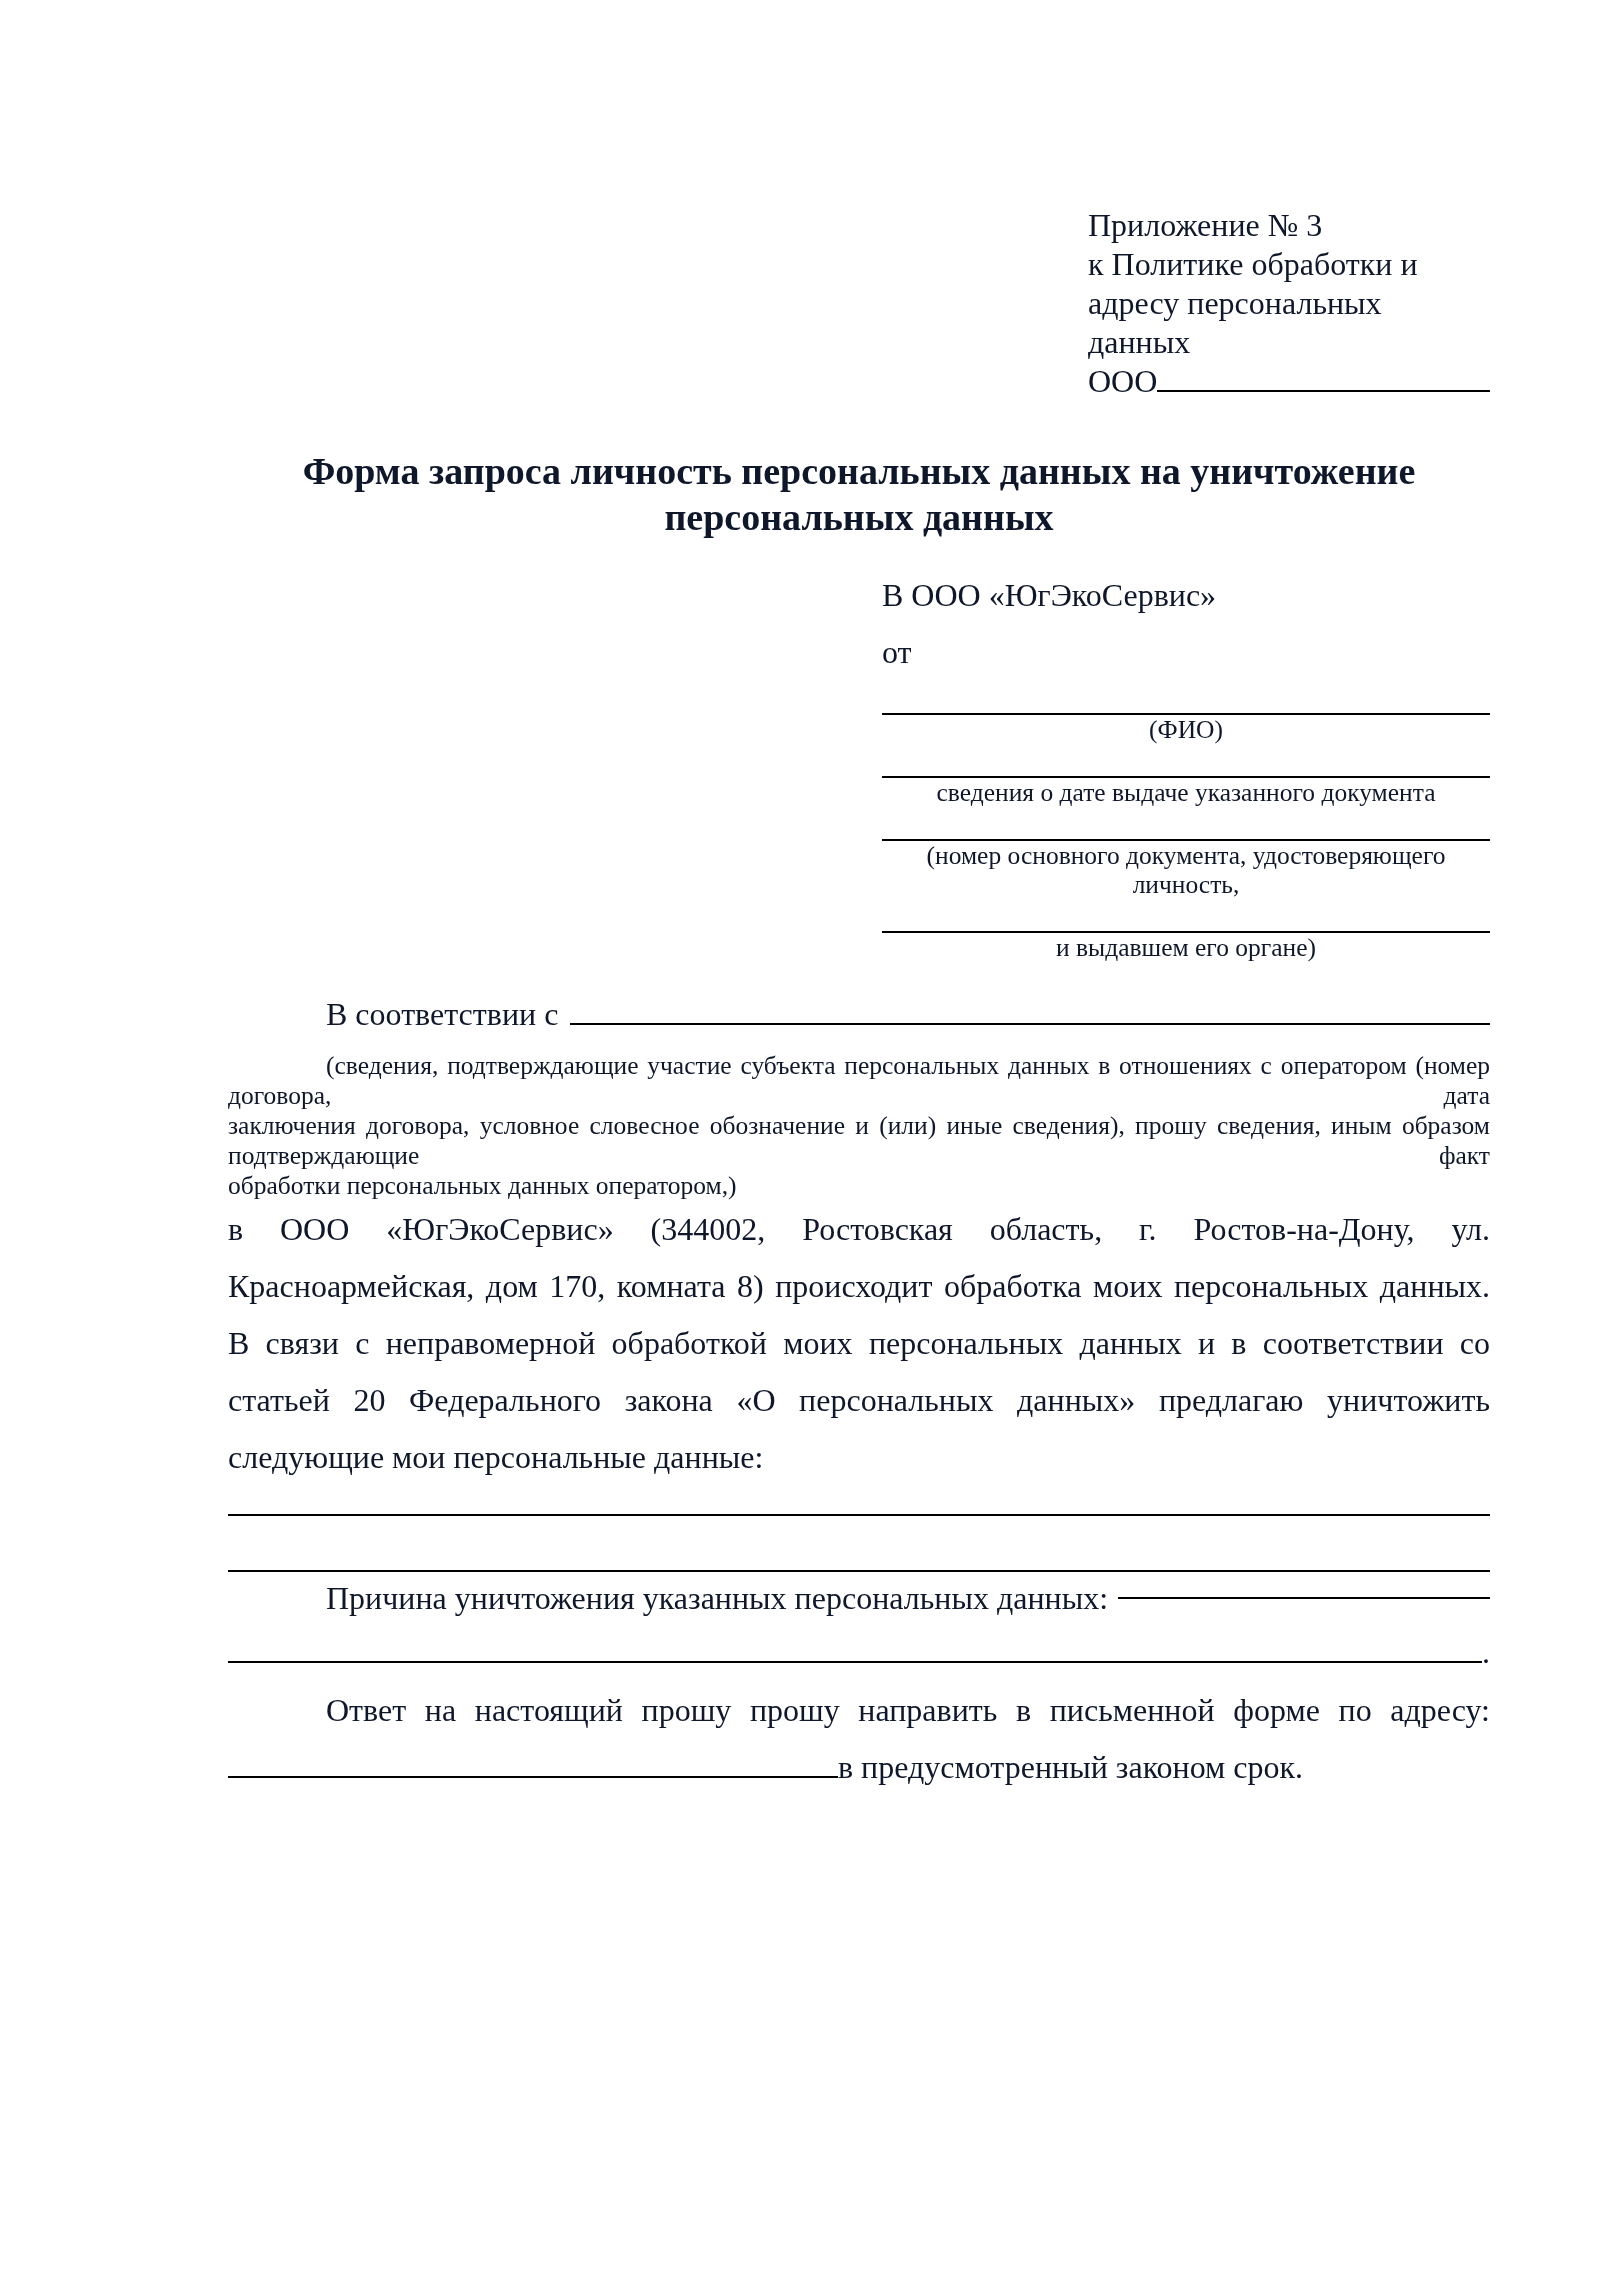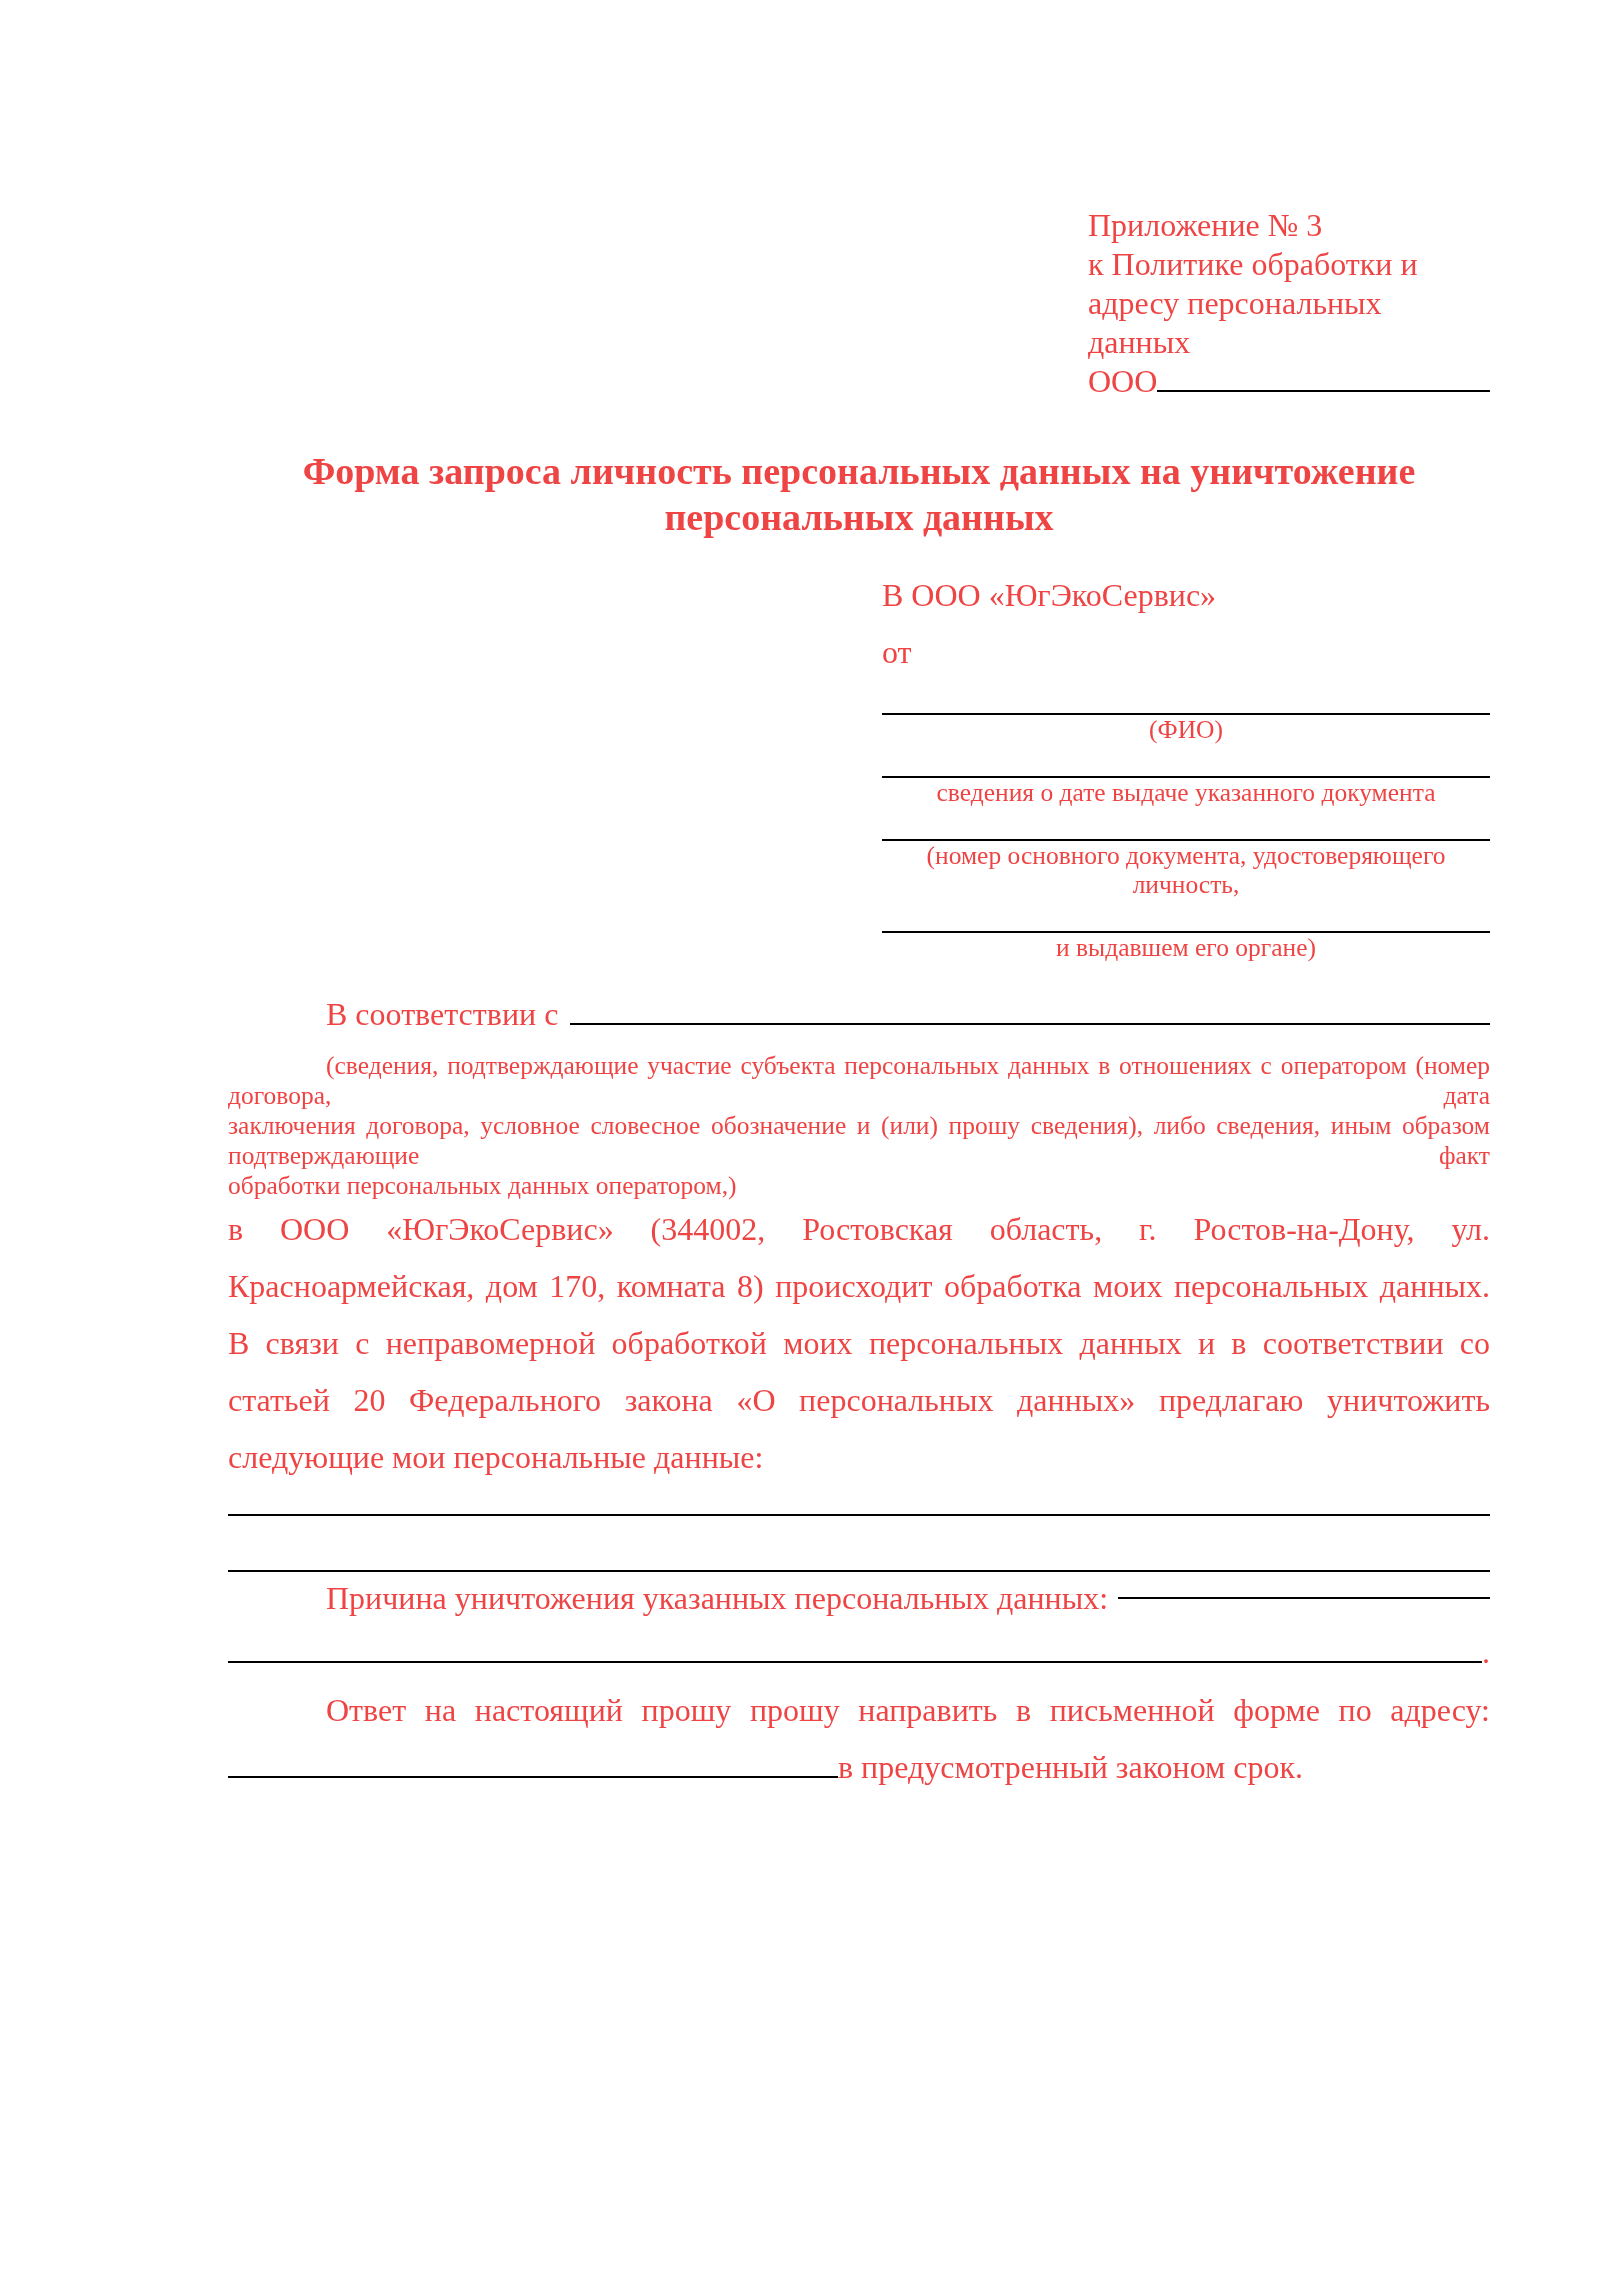--- a/index.html
+++ b/index.html
@@ -1,21 +1,21 @@
 <!DOCTYPE html>
 <html><head>
 <meta charset="utf-8">
 <style>
   html, body { margin: 0; padding: 0; background: #ffffff; }
   .page {
     position: relative;
     width: 1621px;
     height: 1854px;
     background: #ffffff;
-    color: #ef4444;
+    color: #0f172a;
     font-family: "Liberation Serif", serif;
     overflow: hidden;
   }
   .content {
     padding: 206px 131px 0 228px; 
   }
 
   
   .appendix {
     margin-left: 860px;
@@ -161,21 +161,21 @@
       </div>
     </div>
 
     <div class="according-row">
       <span class="prefix">В соответствии с</span>
       <span class="fill"></span>
     </div>
 
     <div class="note">
       <div class="note-line">(сведения, подтверждающие участие субъекта персональных данных в отношениях с оператором (номер договора, дата</div>
-      <div class="note-line">заключения договора, условное словесное обозначение и (или) прошу сведения), либо сведения, иным образом подтверждающие факт</div>
+      <div class="note-line">заключения договора, условное словесное обозначение и (или) иные сведения), прошу сведения, иным образом подтверждающие факт</div>
       <div class="note-line">обработки персональных данных оператором,)</div>
     </div>
 
     <div class="main-par">
       <div class="main-line">в ООО «ЮгЭкоСервис» (344002, Ростовская область, г. Ростов-на-Дону, ул.</div>
       <div class="main-line">Красноармейская, дом 170, комната 8) происходит обработка моих персональных данных.</div>
       <div class="main-line">В связи с неправомерной обработкой моих персональных данных и в соответствии со</div>
       <div class="main-line">статьей 20 Федерального закона «О персональных данных» предлагаю уничтожить</div>
       <div class="main-line">следующие мои персональные данные:</div>
     </div>

